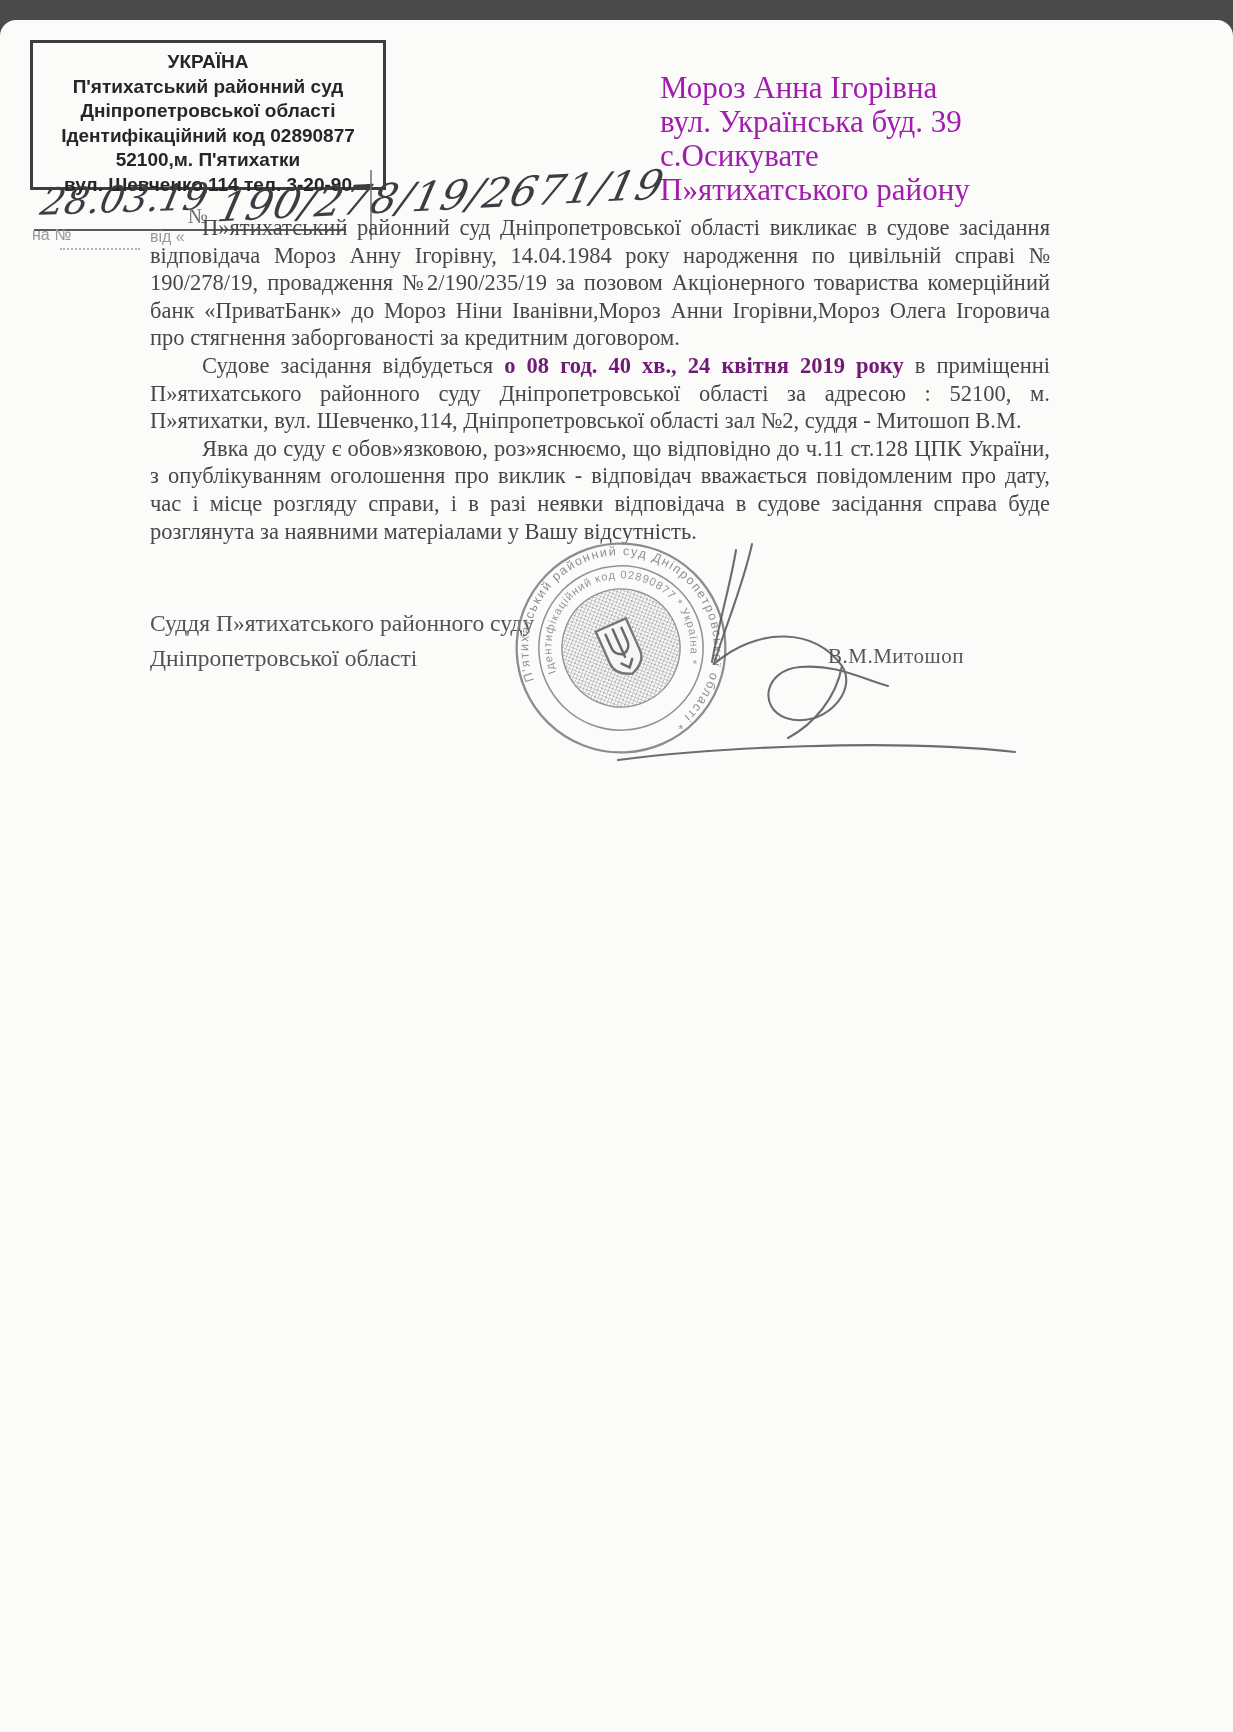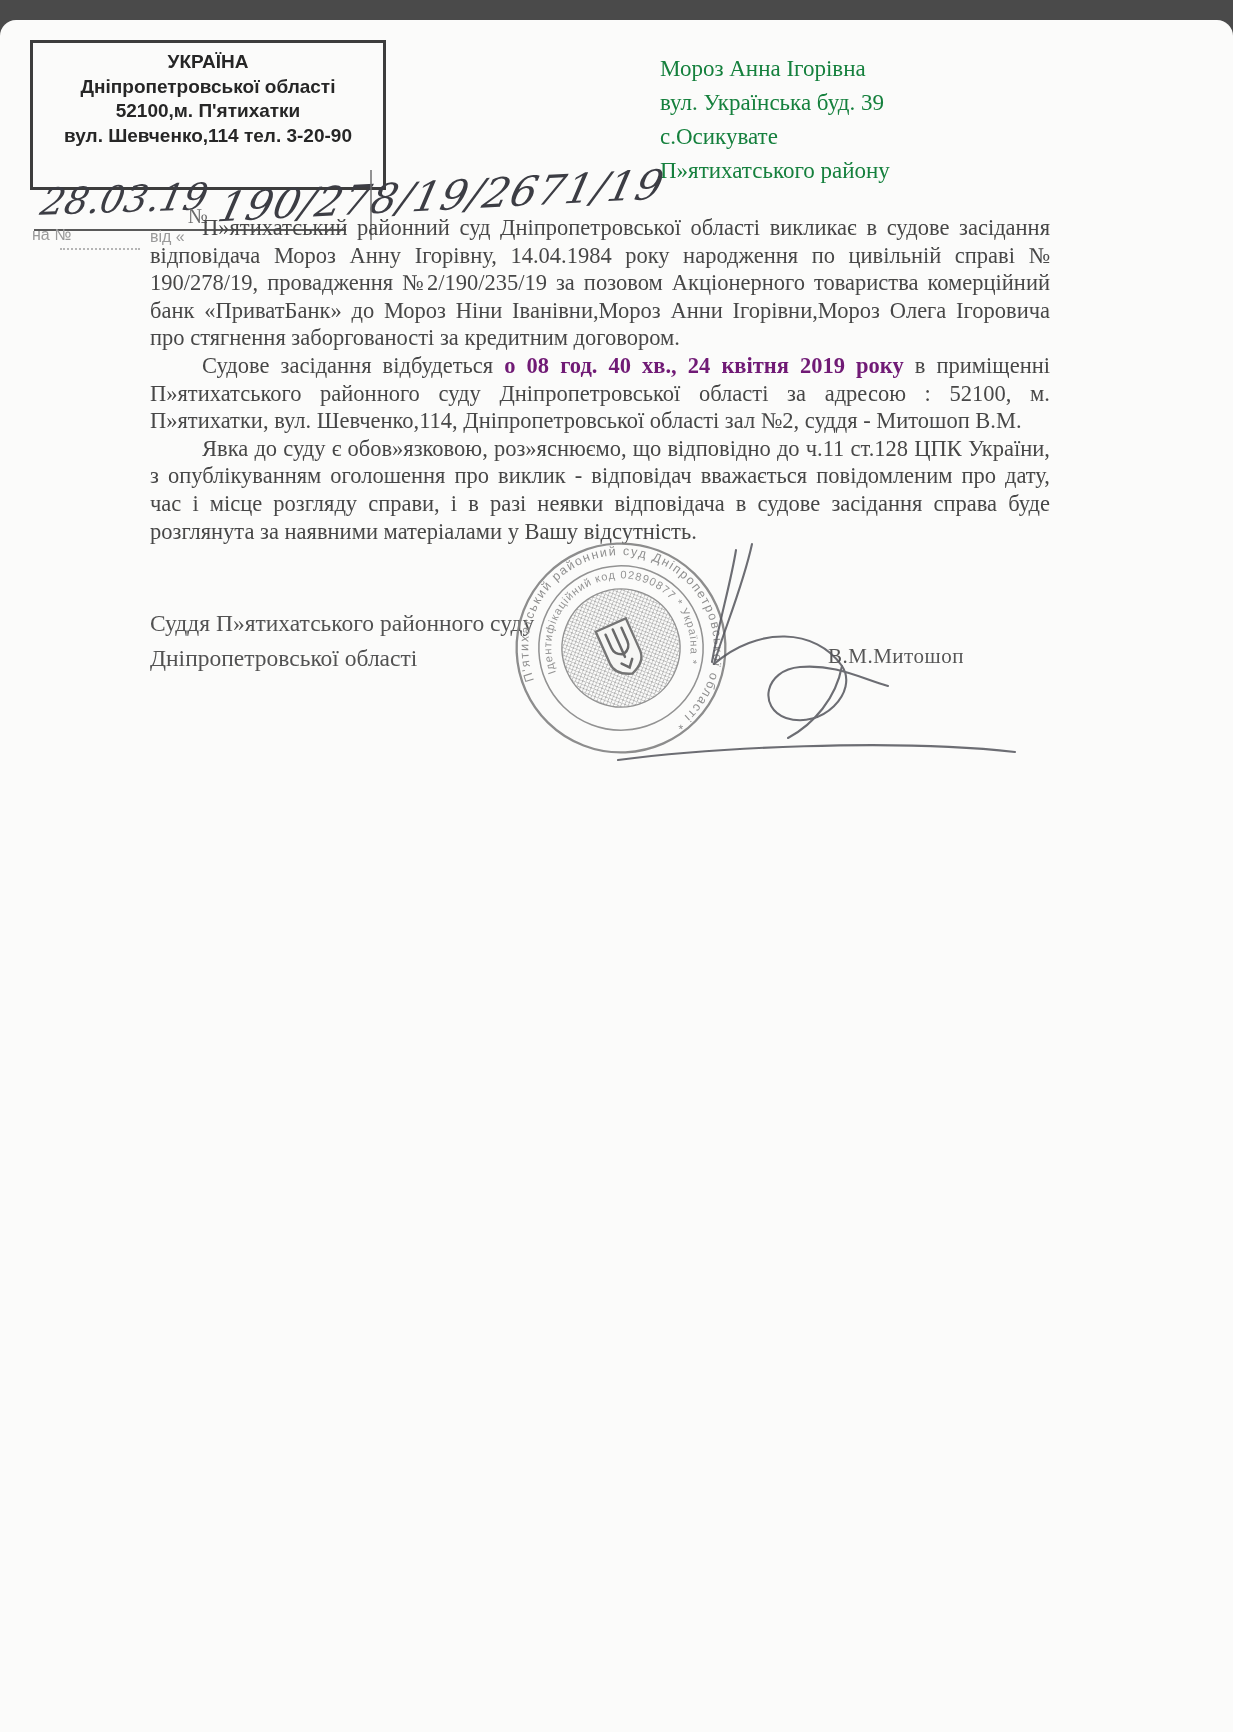--- a/index.html
+++ b/index.html
@@ -20,22 +20,22 @@
     text-align:center;
     font-family:"Liberation Sans", sans-serif;
     font-weight:bold;color:#262626;
     font-size:19px;line-height:24.5px;
     padding-top:7px;box-sizing:border-box;
     filter:blur(.3px);
   }
   .stamp-box .sline{white-space:nowrap;}
   
   .recipient{
-    position:absolute;left:660px;top:32px;
-    font-size:23px;line-height:34px;color:#15803d;
+    position:absolute;left:660px;top:51px;
+    font-size:31px;line-height:34px;color:#a21caf;
   }
   
   .hw{
     position:absolute;color:#3c3d44;
     font-family:"DejaVu Serif", serif;
     font-style:italic;
   }
   .hw-date{left:42px;top:158px;font-size:37px;transform:skewX(-14deg) rotate(-2deg);}
   .hw-no-sign{left:188px;top:184px;font-size:21px;color:#6b6b6b;font-style:normal;font-family:"Liberation Serif",serif;}
   .hw-number{left:222px;top:152px;font-size:41px;letter-spacing:1px;transform:skewX(-16deg) rotate(-3deg);}
@@ -74,21 +74,23 @@
   }
   .sigsvg{position:absolute;left:470px;top:460px;width:560px;height:300px;opacity:.85;}
 </style>
 </head>
 <body>
 
 <div class="page">
 
   <div class="stamp-box">
     <div class="sline">УКРАЇНА</div>
+    <div class="sline">П'ятихатський районний суд</div>
     <div class="sline">Дніпропетровської області</div>
+    <div class="sline">Ідентифікаційний код 02890877</div>
     <div class="sline">52100,м. П'ятихатки</div>
     <div class="sline">вул. Шевченко,114 тел. 3-20-90</div>
   </div>
 
   <div class="recipient">
     <div>Мороз Анна Ігорівна</div>
     <div>вул. Українська буд. 39</div>
     <div>с.Осикувате</div>
     <div>П»ятихатського району</div>
   </div>

